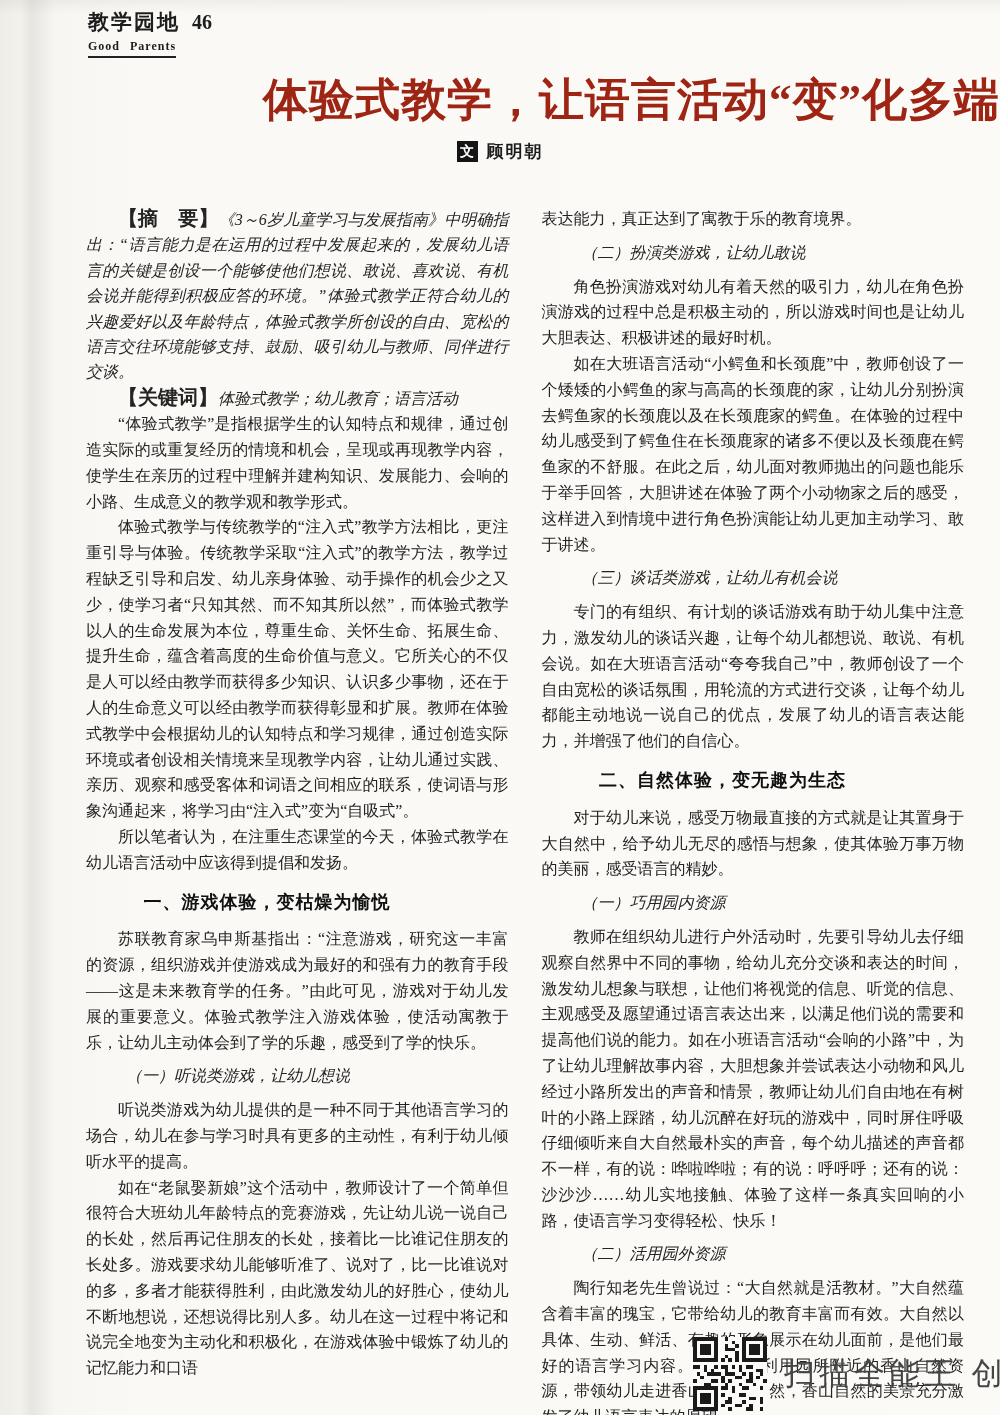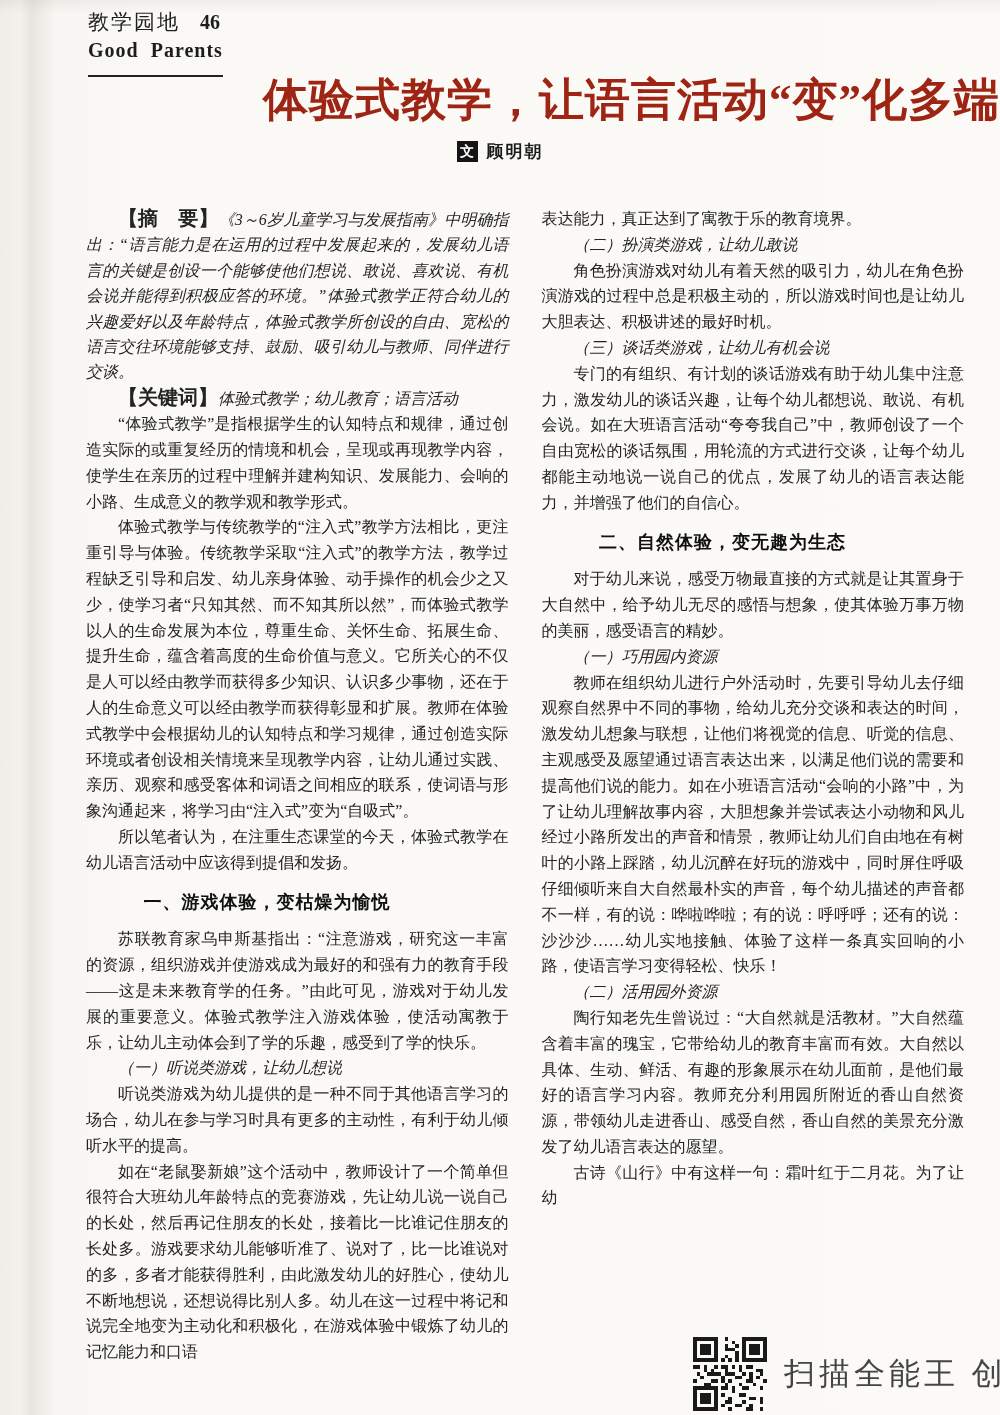--- a/index.html
+++ b/index.html
@@ -3,24 +3,24 @@
 <meta charset="utf-8">
 <style>
   html,body{margin:0;padding:0;}
   body{width:1000px;height:1415px;background:#ffffff;font-family:"Liberation Serif",serif;}
   .page{position:relative;width:1000px;height:1415px;overflow:hidden;
         background:linear-gradient(90deg,#efede8 0px,#f3f1ec 20px,#e7e5e0 32px,#f7f6f2 55px,#faf9f6 140px,#fbfaf7 100%);}
   .page::after{content:"";position:absolute;left:0;top:0;width:100%;height:14px;
         background:linear-gradient(180deg,rgba(140,135,125,.10),rgba(140,135,125,0));pointer-events:none;}
 
   .header{position:absolute;left:88px;top:8px;color:#1d1d1d;}
-  .header-cn{font-family:"Liberation Sans",sans-serif;font-weight:normal;font-size:21px;letter-spacing:2px;}
-  .header-num{font-family:"Liberation Serif",serif;font-weight:bold;font-size:20px;margin-left:20px;letter-spacing:0;}
+  .header-cn{font-family:"Liberation Sans",sans-serif;font-weight:bold;font-size:21px;letter-spacing:2px;}
+  .header-num{font-family:"Liberation Serif",serif;font-weight:bold;font-size:20px;margin-left:12px;letter-spacing:0;}
   .header-en{display:inline-block;margin-top:3px;font-family:"Liberation Serif",serif;font-weight:bold;
-             font-size:20px;letter-spacing:1px;word-spacing:6px;border-bottom:2px solid #222;padding-bottom:13px;}
+             font-size:12px;letter-spacing:1px;word-spacing:6px;border-bottom:2px solid #222;padding-bottom:2px;}
 
   .title{position:absolute;left:0;top:70px;width:100%;text-align:right;
          font-family:"Liberation Serif",serif;font-weight:bold;font-size:45px;
          color:#9e2413;letter-spacing:1px;white-space:nowrap;}
 
   .byline{position:absolute;left:0;top:140px;width:100%;display:flex;justify-content:center;align-items:center;gap:9px;}
   .byline-box{width:21px;height:21px;background:#141414;color:#ffffff;display:flex;align-items:center;justify-content:center;
               font-family:"Liberation Sans",sans-serif;font-size:14px;font-weight:bold;}
   .byline-author{font-family:"Liberation Sans",sans-serif;font-size:17px;font-weight:bold;color:#1c1c1c;letter-spacing:2px;}
 
@@ -30,21 +30,21 @@
   .abstract{font-style:italic;line-height:25.4px;}
   .abstract p{margin:0;text-indent:2em;}
   .ab-label{font-style:normal;font-weight:bold;font-family:"Liberation Sans",sans-serif;font-size:20px;}
   .keywords{margin-top:2px;}
 
   .body-start{margin-top:14px;}
   .col p.para{margin:0;text-indent:2em;}
   .col p.cont{text-indent:0;}
   .sec-heading{font-family:"Liberation Sans",sans-serif;font-weight:bold;font-size:18px;color:#111;
                margin:14px 0 11px 3.2em;text-indent:0;letter-spacing:1px;}
-  .sub-heading{font-style:italic;margin:0;text-indent:2em;}
+  .sub-heading{font-style:italic;margin:8px;text-indent:2em;}
 
   .footer{position:absolute;left:693px;top:1337px;display:flex;align-items:center;gap:17px;}
   .qr{width:74px;height:74px;display:block;}
   .watermark{font-family:"Liberation Sans",sans-serif;font-size:31px;color:#454545;letter-spacing:4px;white-space:nowrap;}
 </style>
 </head>
 <body>
 
 <div class="page">
 
@@ -79,20 +79,21 @@
       <p class="para">苏联教育家乌申斯基指出：“注意游戏，研究这一丰富的资源，组织游戏并使游戏成为最好的和强有力的教育手段——这是未来教育学的任务。”由此可见，游戏对于幼儿发展的重要意义。体验式教学注入游戏体验，使活动寓教于乐，让幼儿主动体会到了学的乐趣，感受到了学的快乐。</p>
       <p class="sub-heading">（一）听说类游戏，让幼儿想说</p>
       <p class="para">听说类游戏为幼儿提供的是一种不同于其他语言学习的场合，幼儿在参与学习时具有更多的主动性，有利于幼儿倾听水平的提高。</p>
       <p class="para">如在“老鼠娶新娘”这个活动中，教师设计了一个简单但很符合大班幼儿年龄特点的竞赛游戏，先让幼儿说一说自己的长处，然后再记住朋友的长处，接着比一比谁记住朋友的长处多。游戏要求幼儿能够听准了、说对了，比一比谁说对的多，多者才能获得胜利，由此激发幼儿的好胜心，使幼儿不断地想说，还想说得比别人多。幼儿在这一过程中将记和说完全地变为主动化和积极化，在游戏体验中锻炼了幼儿的记忆能力和口语</p>
     </div>
 
     <div class="col">
       <p class="para cont">表达能力，真正达到了寓教于乐的教育境界。</p>
       <p class="sub-heading">（二）扮演类游戏，让幼儿敢说</p>
       <p class="para">角色扮演游戏对幼儿有着天然的吸引力，幼儿在角色扮演游戏的过程中总是积极主动的，所以游戏时间也是让幼儿大胆表达、积极讲述的最好时机。</p>
+      <p class="para">如在大班语言活动“小鳄鱼和长颈鹿”中，教师创设了一个矮矮的小鳄鱼的家与高高的长颈鹿的家，让幼儿分别扮演去鳄鱼家的长颈鹿以及在长颈鹿家的鳄鱼。在体验的过程中幼儿感受到了鳄鱼住在长颈鹿家的诸多不便以及长颈鹿在鳄鱼家的不舒服。在此之后，幼儿面对教师抛出的问题也能乐于举手回答，大胆讲述在体验了两个小动物家之后的感受，这样进入到情境中进行角色扮演能让幼儿更加主动学习、敢于讲述。</p>
       <p class="sub-heading">（三）谈话类游戏，让幼儿有机会说</p>
       <p class="para">专门的有组织、有计划的谈话游戏有助于幼儿集中注意力，激发幼儿的谈话兴趣，让每个幼儿都想说、敢说、有机会说。如在大班语言活动“夸夸我自己”中，教师创设了一个自由宽松的谈话氛围，用轮流的方式进行交谈，让每个幼儿都能主动地说一说自己的优点，发展了幼儿的语言表达能力，并增强了他们的自信心。</p>
       <p class="sec-heading">二、自然体验，变无趣为生态</p>
       <p class="para">对于幼儿来说，感受万物最直接的方式就是让其置身于大自然中，给予幼儿无尽的感悟与想象，使其体验万事万物的美丽，感受语言的精妙。</p>
       <p class="sub-heading">（一）巧用园内资源</p>
       <p class="para">教师在组织幼儿进行户外活动时，先要引导幼儿去仔细观察自然界中不同的事物，给幼儿充分交谈和表达的时间，激发幼儿想象与联想，让他们将视觉的信息、听觉的信息、主观感受及愿望通过语言表达出来，以满足他们说的需要和提高他们说的能力。如在小班语言活动“会响的小路”中，为了让幼儿理解故事内容，大胆想象并尝试表达小动物和风儿经过小路所发出的声音和情景，教师让幼儿们自由地在有树叶的小路上踩踏，幼儿沉醉在好玩的游戏中，同时屏住呼吸仔细倾听来自大自然最朴实的声音，每个幼儿描述的声音都不一样，有的说：哗啦哗啦；有的说：呼呼呼；还有的说：沙沙沙……幼儿实地接触、体验了这样一条真实回响的小路，使语言学习变得轻松、快乐！</p>
       <p class="sub-heading">（二）活用园外资源</p>
       <p class="para">陶行知老先生曾说过：“大自然就是活教材。”大自然蕴含着丰富的瑰宝，它带给幼儿的教育丰富而有效。大自然以具体、生动、鲜活、有趣的形象展示在幼儿面前，是他们最好的语言学习内容。教师充分利用园所附近的香山自然资源，带领幼儿走进香山、感受自然，香山自然的美景充分激发了幼儿语言表达的愿望。</p>
       <p class="para">古诗《山行》中有这样一句：霜叶红于二月花。为了让幼</p>
     </div>

